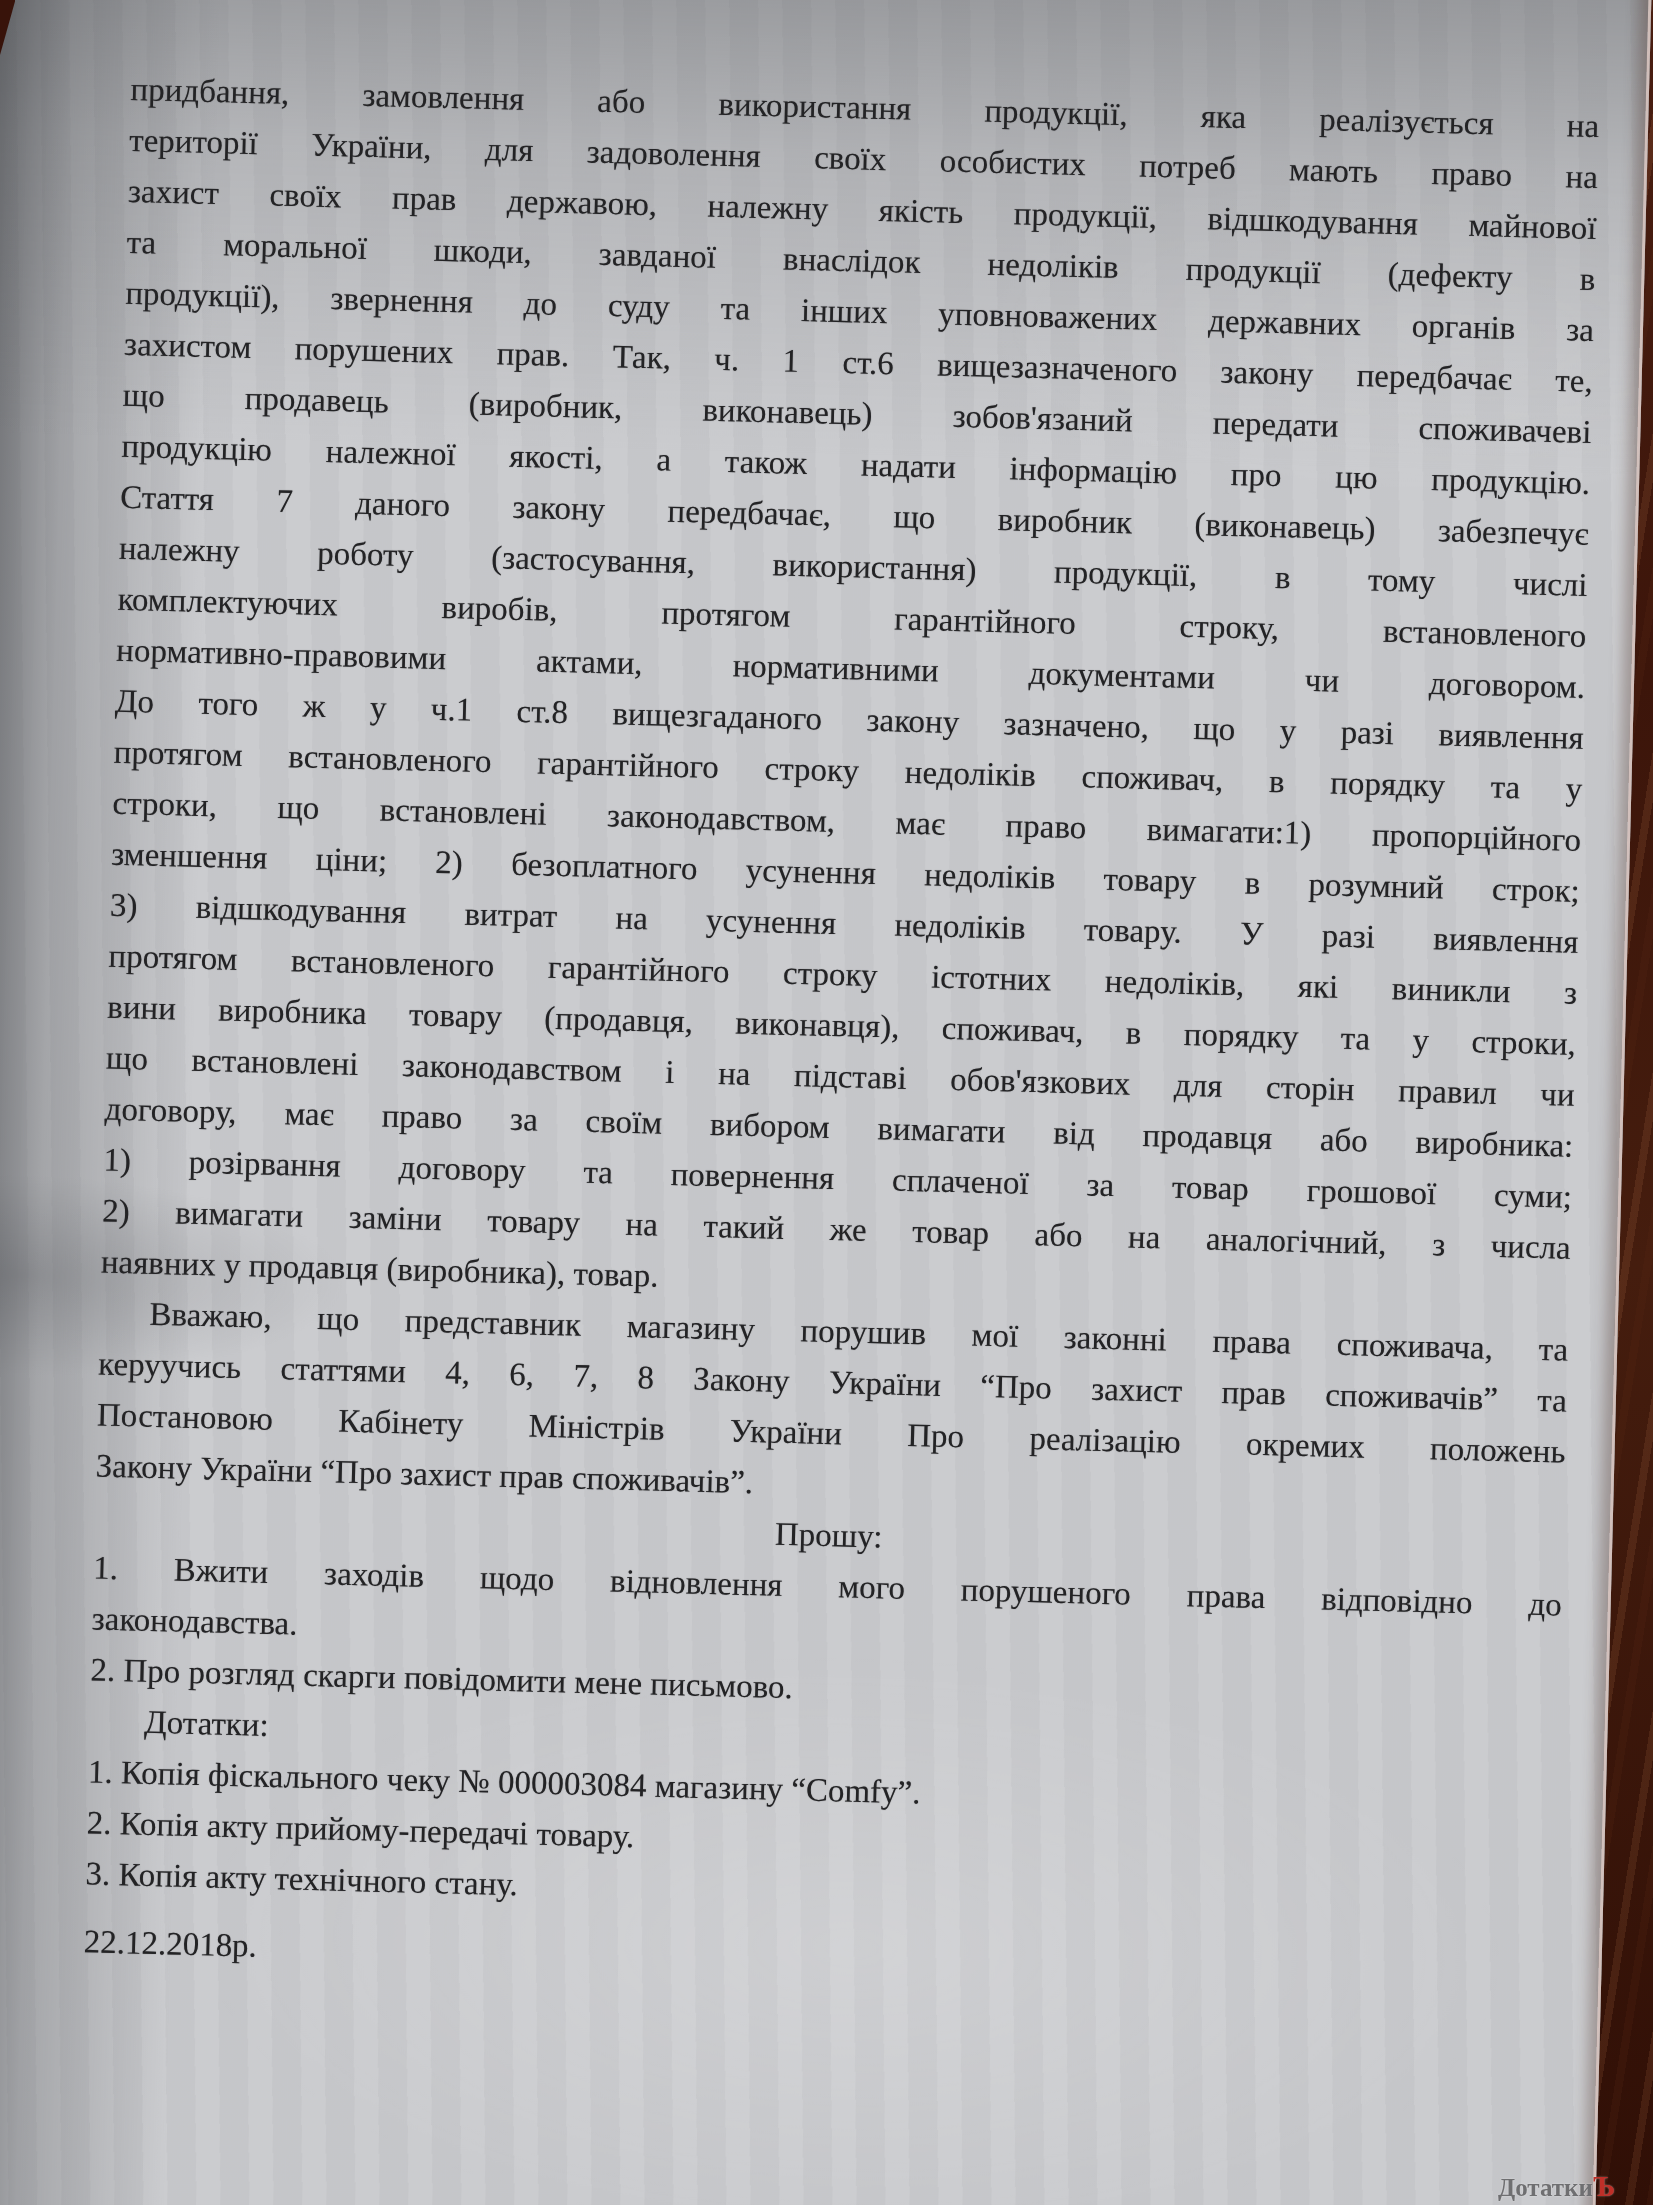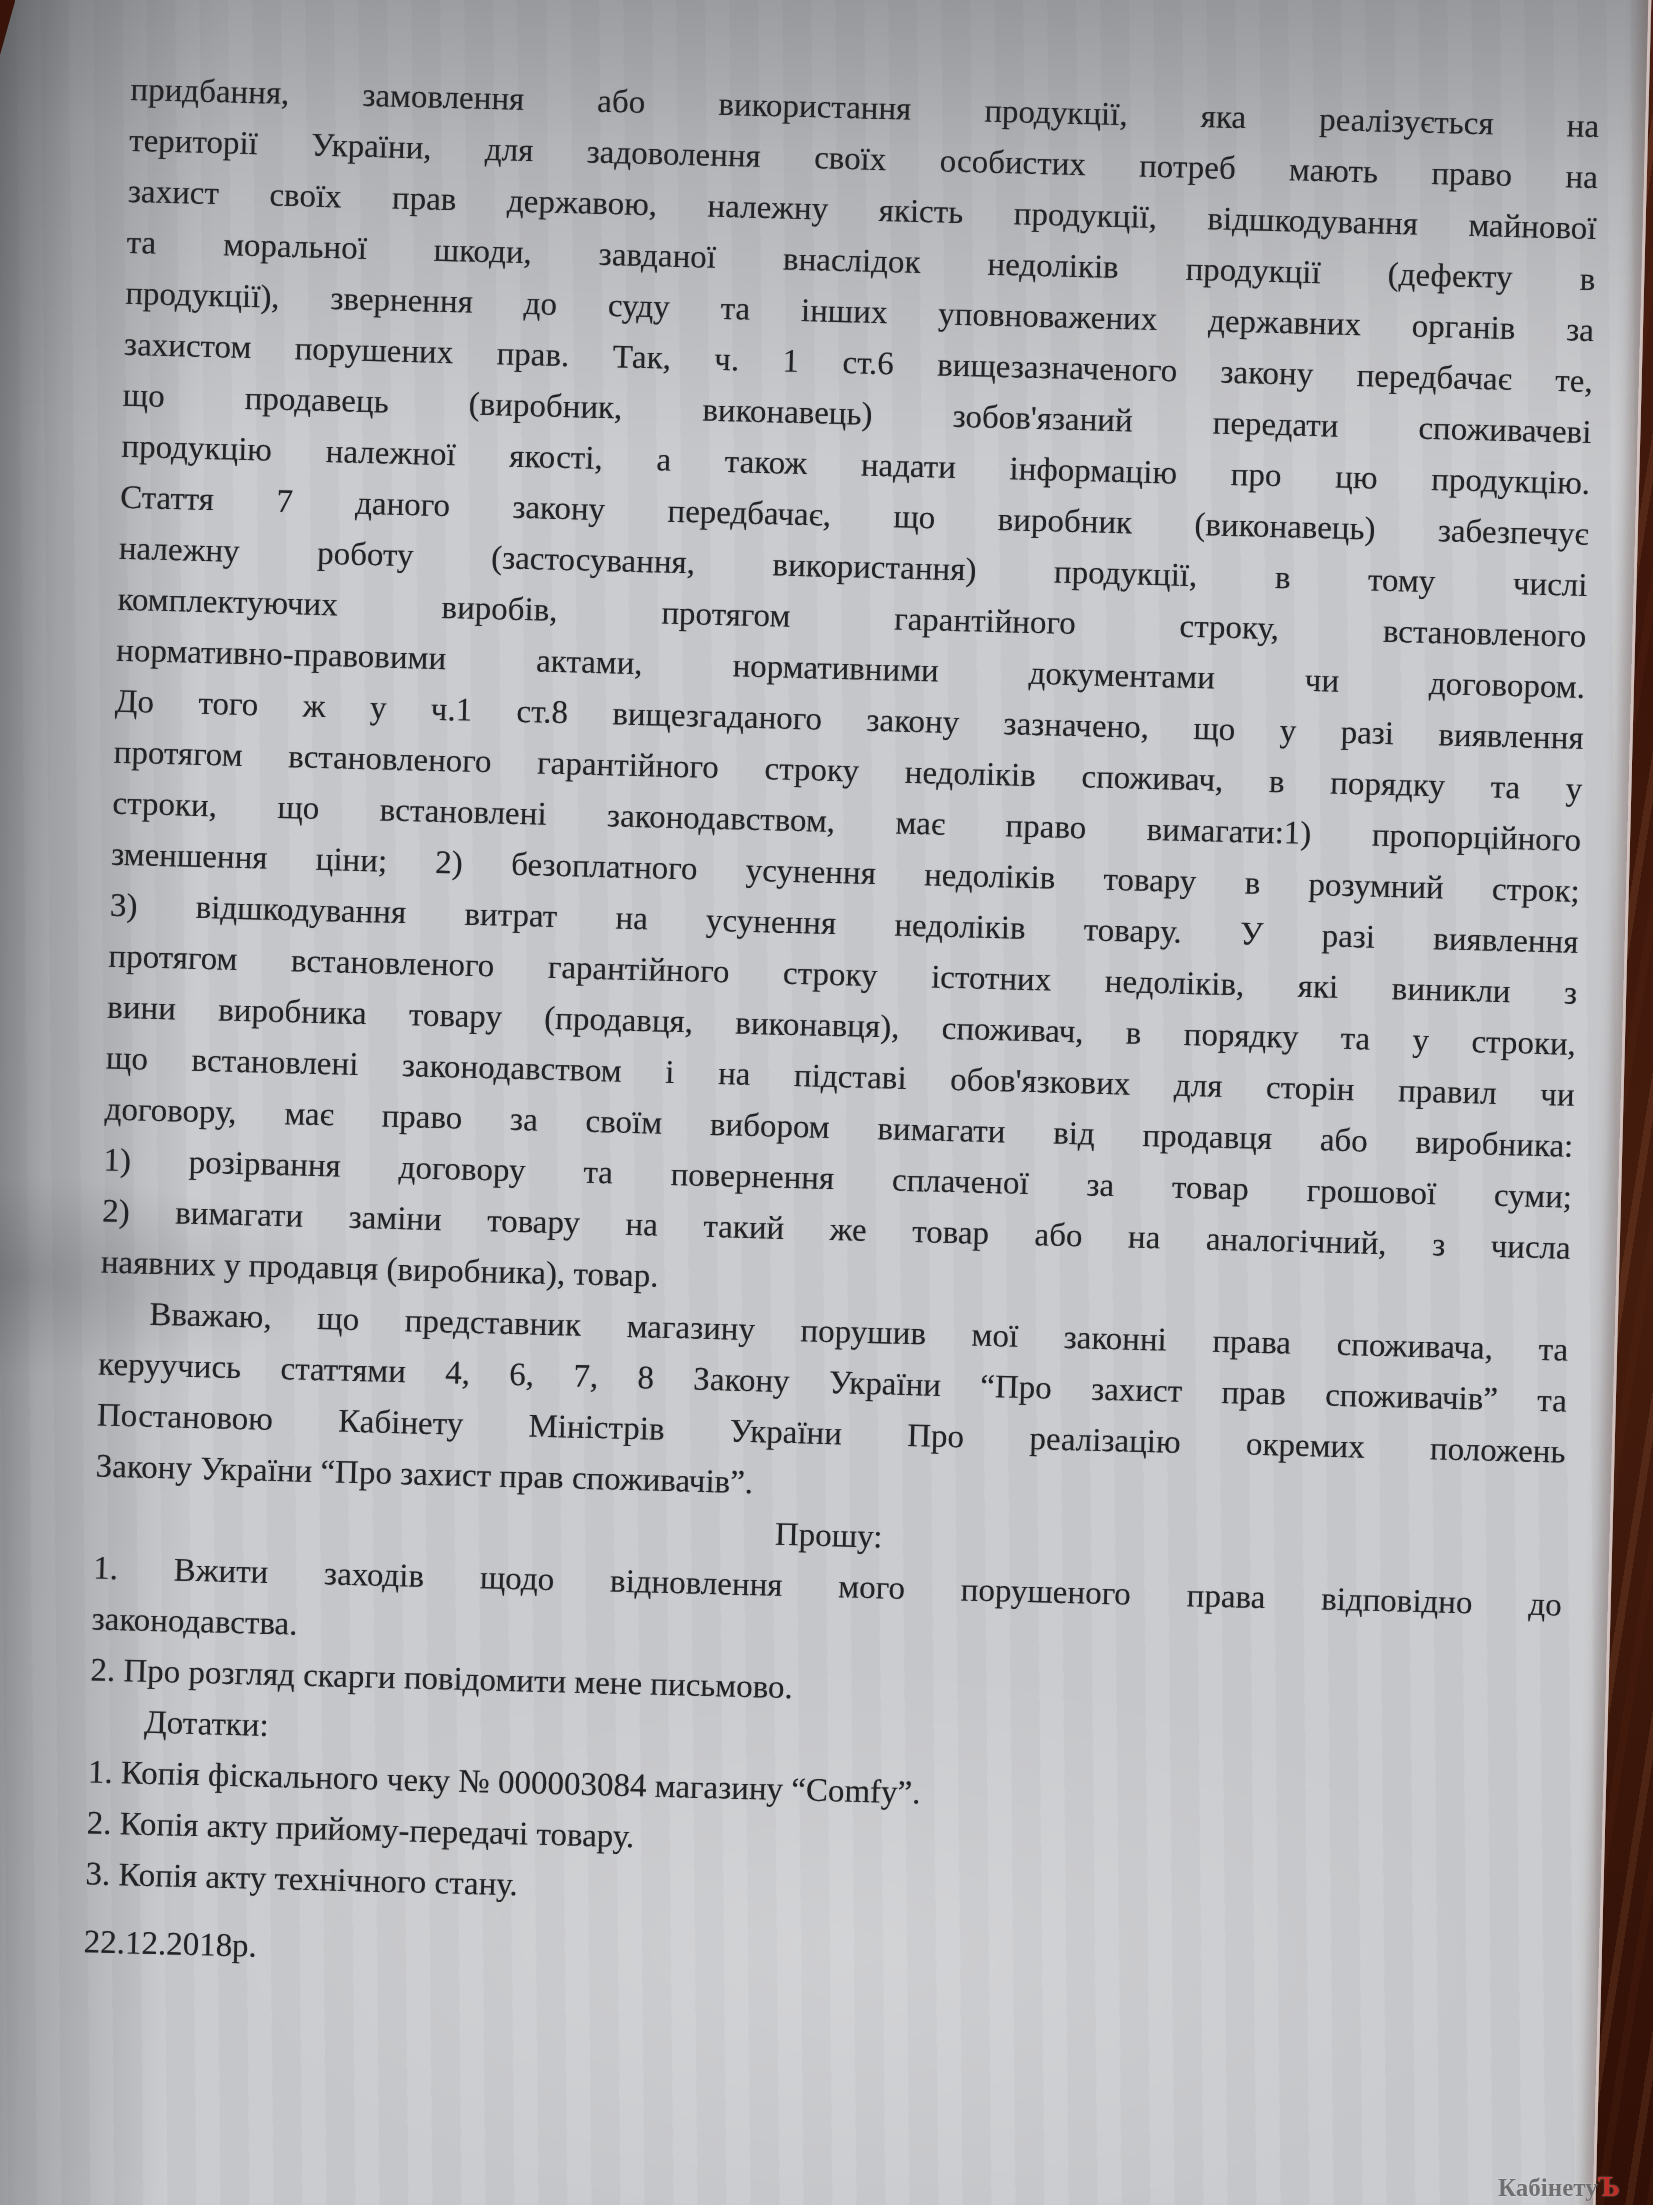--- a/index.html
+++ b/index.html
@@ -118,15 +118,15 @@
         <div class="ln plain">2. Копія акту прийому-передачі товару.</div>
         <div class="ln plain">3. Копія акту технічного стану.</div>
       </div>
     <div class="ln plain date-line">22.12.2018р.</div>
   </div>
 </div>
 
 <div class="table-corner"></div>
 
 <div class="watermark">
-  <span class="wm-gray" style="color: rgb(111, 111, 113);">Кабінету</span><span class="wm-red" style="color: rgb(191, 47, 40);">Ъ</span>
+  <span class="wm-gray" style="color: rgb(111, 111, 113);">Дотатки</span><span class="wm-red" style="color: rgb(191, 47, 40);">Ъ</span>
 </div>
 
 
 </body></html>

